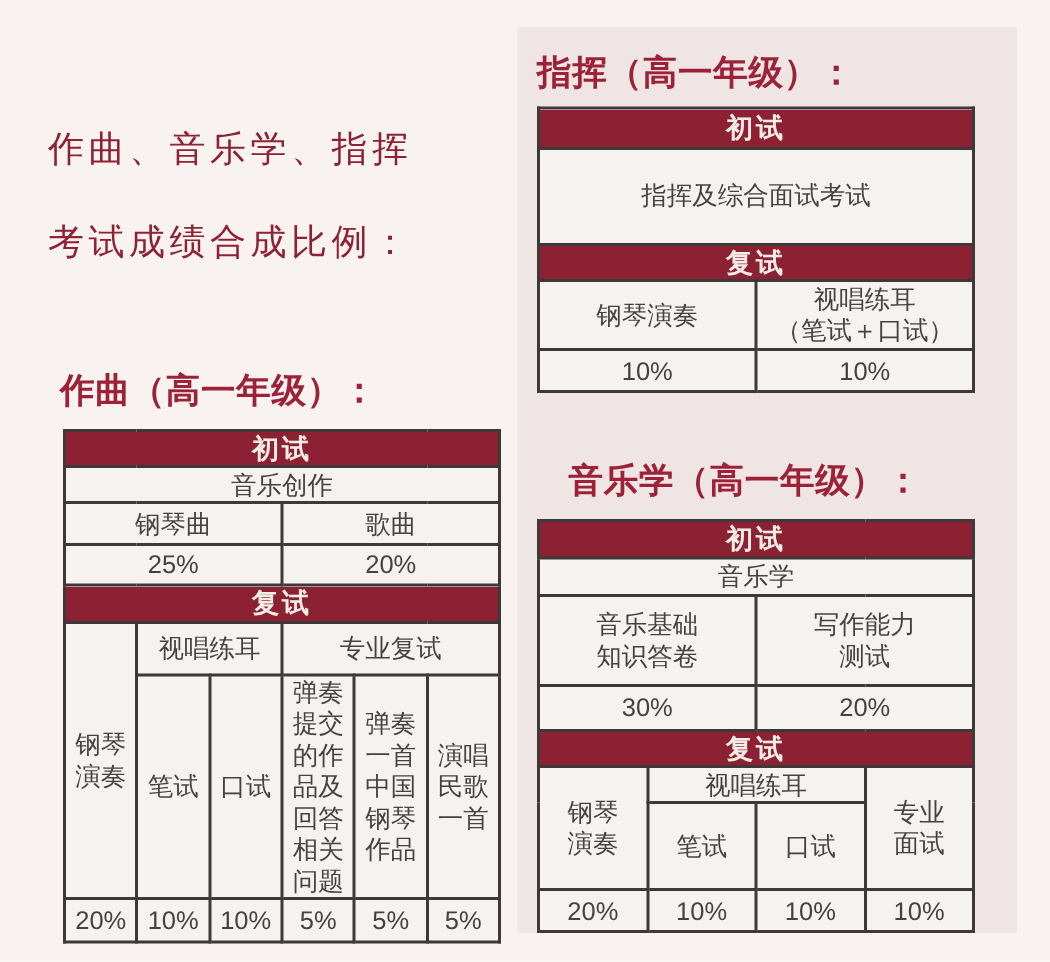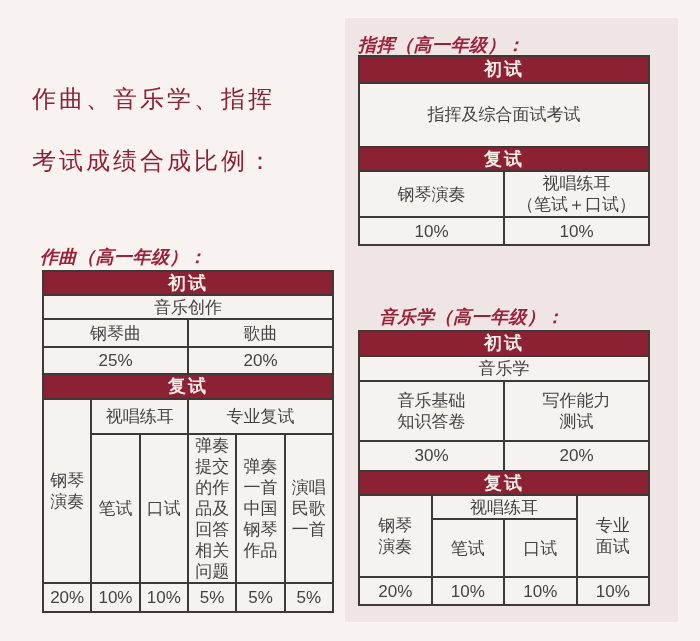--- a/index.html
+++ b/index.html
@@ -22,29 +22,30 @@
     position:absolute;left:345px;top:18px;width:333px;height:604px;
     background:var(--panel-bg);
   }
   .intro{
     position:absolute;left:32px;top:68px;
     font-family:"DejaVu Serif",serif;
     font-size:24px;line-height:62px;letter-spacing:3px;
     color:var(--calligraphy-red);white-space:nowrap;
   }
   .sec-title{
-    position:absolute;font-size:18px;font-weight:bold;
-    color:var(--title-red);letter-spacing:0.5px;white-space:nowrap;font-style:italic;
+    position:absolute;font-size:23px;font-weight:bold;
+    color:var(--title-red);letter-spacing:0.5px;white-space:nowrap;
   }
   .t-conducting{left:358px;top:33px;}
   .t-composition{left:40px;top:245px;text-align:center;}
   .t-musicology{left:379px;top:305px;}
   table.grid{
     position:absolute;border-collapse:collapse;table-layout:fixed;
     background:var(--cell-bg);
+    margin-top:16px;
   }
   table.grid td{
     border:2px solid var(--border-col);
     text-align:center;vertical-align:middle;
     color:var(--cell-text);font-size:17px;
     padding:0;white-space:pre-line;line-height:1.24;
     overflow:hidden;
   }
   table.grid td.hdr{
     background:var(--header-red);color:var(--header-text);

